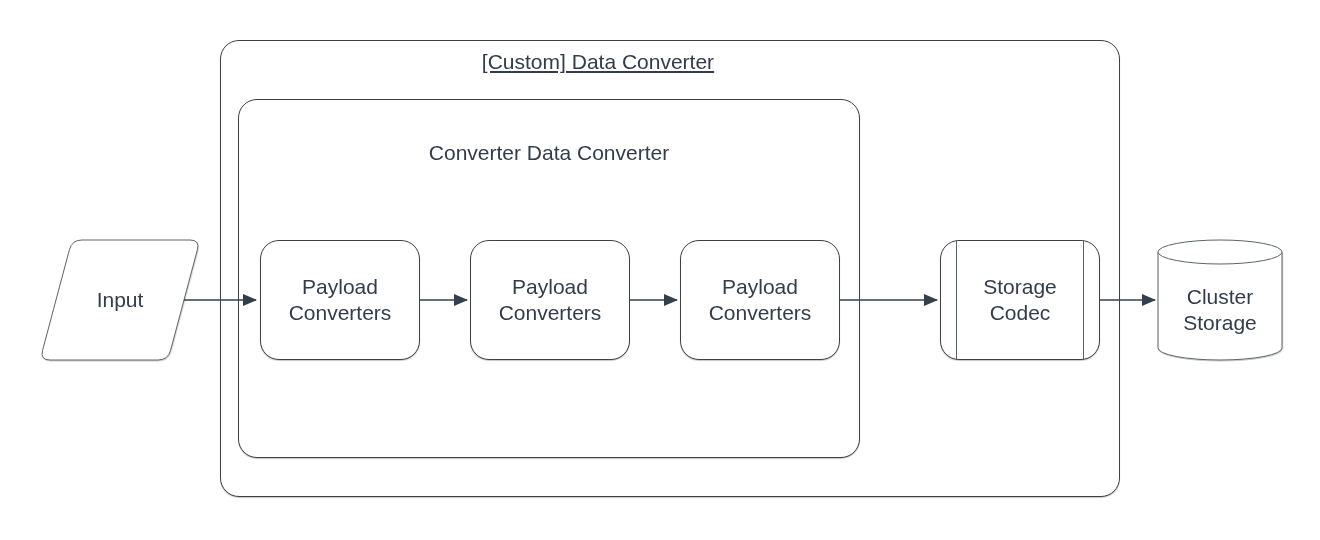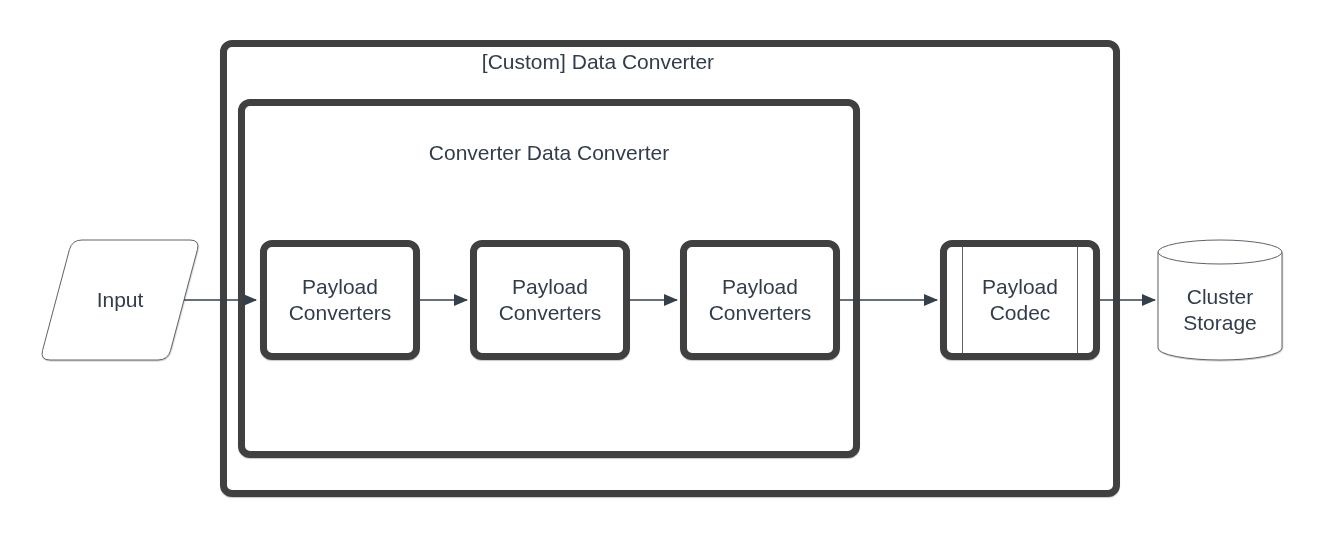--- a/index.html
+++ b/index.html
@@ -13,22 +13,22 @@
     height: 540px;
     background: #ffffff;
     font-family: "Liberation Sans", sans-serif;
     color: #323d4b;
     overflow: hidden;
   }
   .shape {
     position: absolute;
     box-sizing: border-box;
     background: #ffffff;
-    border: 7px solid #404040;
-    border-radius: 12px;
+    border: 1px solid #404040;
+    border-radius: 19px;
     box-shadow: 0 1px 1px rgba(0,0,0,0.22);
   }
   .group-box {
     background: #ffffff;
   }
   .node-box {
     display: flex;
     align-items: center;
     justify-content: center;
     text-align: center;
@@ -67,39 +67,39 @@
     top: 0;
     pointer-events: none;
   }
 </style>
 </head>
 <body>
 
 <div class="canvas">
 
   <div class="shape group-box" style="left:220px; top:40px; width:900px; height:457px;"></div>
-  <div class="label group-label" style="left:220px; top:49px; width:756px;">[Custom] Data Converter</div>
+  <div class="label group-label" style="left:220px; top:49px; width:756px;text-decoration:underline;">[Custom] Data Converter</div>
 
   <div class="shape group-box" style="left:238px; top:99px; width:622px; height:359px;"></div>
   <div class="label group-label" style="left:238px; top:140px; width:622px;">Converter Data Converter</div>
 
   <div class="shape node-box" style="left:260px; top:240px; width:160px; height:120px;">
     <div class="label" style="width:120px;">Payload Converters</div>
   </div>
   <div class="shape node-box" style="left:470px; top:240px; width:160px; height:120px;">
     <div class="label" style="width:120px;">Payload Converters</div>
   </div>
   <div class="shape node-box" style="left:680px; top:240px; width:160px; height:120px;">
     <div class="label" style="width:120px;">Payload Converters</div>
   </div>
 
   <div class="shape node-box" style="left:940px; top:240px; width:160px; height:120px;">
     <div class="codec-line left"></div>
     <div class="codec-line right"></div>
-    <div class="label codec-text">Payload Codec</div>
+    <div class="label codec-text">Storage Codec</div>
   </div>
 
   <svg class="overlay" width="1320" height="540" viewBox="0 0 1320 540">
     <defs>
       <marker id="arrowhead" viewBox="0 0 14 12" markerWidth="14" markerHeight="12" refX="13" refY="6" orient="auto" markerUnits="userSpaceOnUse">
         <path d="M0,0 L14,6 L0,12 Z" fill="#343f4c"></path>
       </marker>
       <filter id="softshadow" x="-10%" y="-10%" width="130%" height="130%">
         <feDropShadow dx="0.5" dy="1" stdDeviation="0.6" flood-color="#000000" flood-opacity="0.22"></feDropShadow>
       </filter>

